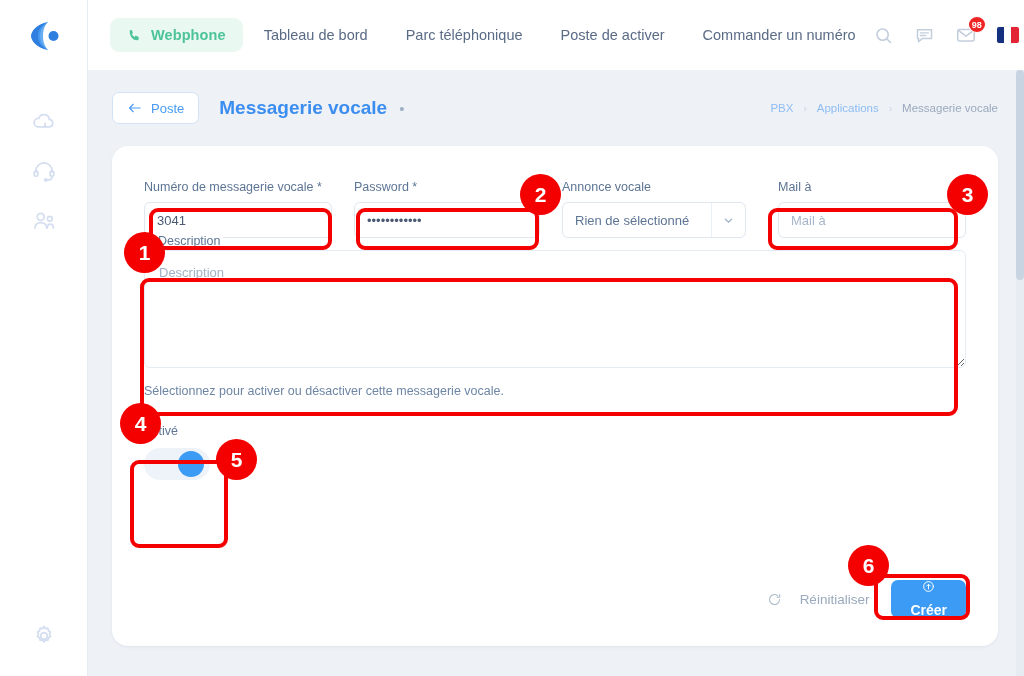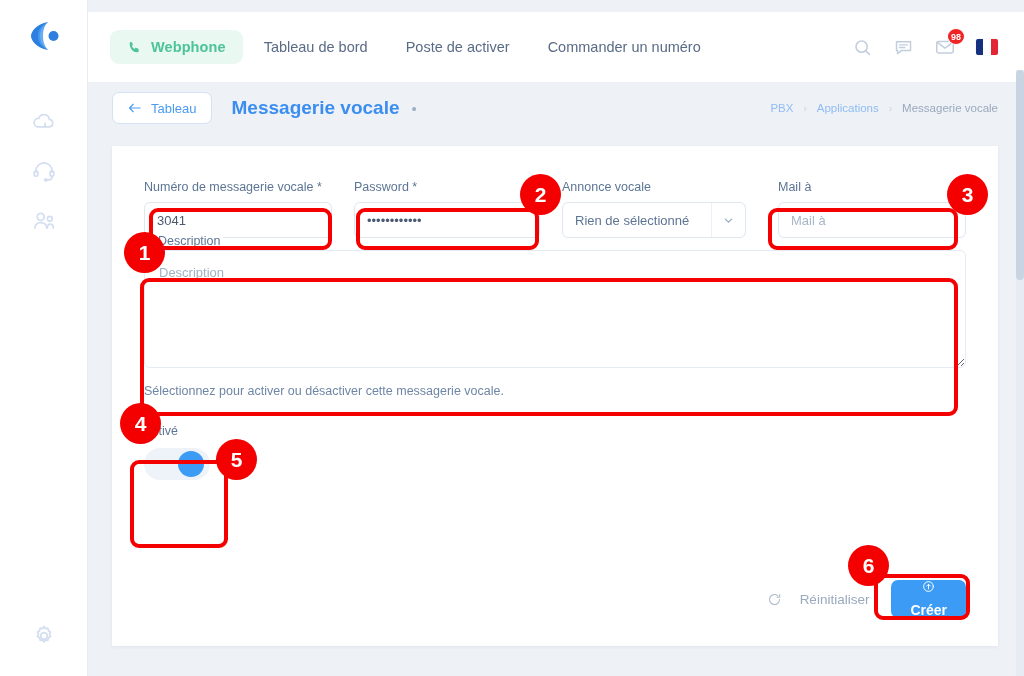--- a/index.html
+++ b/index.html
@@ -43,21 +43,20 @@
   }
   .rail-item svg, .rail-gear svg { display: block; }
 
   
   .header {
     position: absolute; left: 88px; top: 0;
     width: 936px; height: 70px;
     background: #ffffff;
     display: flex; align-items: center;
     z-index: 4;
-    margin-top: 12px;
   }
   .nav {
     display: flex; align-items: center; gap: 4px;
     margin-left: 22px;
   }
   .nav-pill {
     display: flex; align-items: center; gap: 9px;
     padding: 9px 17px;
     border-radius: 9px;
     background: #e9f8f0;
@@ -131,21 +130,21 @@
   }
   .crumb { color: #8fbdf3; cursor: pointer; }
   .crumb.last { color: #9aa9bd; cursor: default; }
   .crumb-sep { color: #c6d4e6; font-size: 10px; }
 
   
   .card {
     position: relative;
     margin: 0 26px 0 24px;
     background: #fff;
-    border-radius: 0;
+    border-radius: 16px;
     box-shadow: 0 1px 3px rgba(40,70,110,.07);
     height: 500px;
     padding: 34px 32px 0 32px;
   }
 
   
   .row {
     display: flex; gap: 22px;
   }
   .field { display: flex; flex-direction: column; }
@@ -326,20 +325,21 @@
 
   <div class="header">
     <div class="nav">
       <div class="nav-pill">
         <svg width="15" height="15" viewBox="0 0 24 24" fill="#4cc39a">
           <path d="M6.6 3.2c.9 0 1.4.5 1.7 1.3l.9 2.4c.3.8.1 1.4-.5 1.9l-1 .8c.9 2 2.4 3.6 4.5 4.6l.8-1c.5-.6 1.1-.8 1.9-.5l2.4.9c.8.3 1.3.9 1.3 1.7v2.3c0 1.2-.9 2.1-2.1 2.1C9.7 19.7 4.3 14.3 4.3 5.3c0-1.2.9-2.1 2.1-2.1z"></path>
         </svg>
         <span class="lbl">Webphone</span>
       </div>
       <div class="nav-link">Tableau de bord</div>
+      <div class="nav-link">Parc téléphonique</div>
       <div class="nav-link">Poste de activer</div>
       <div class="nav-link">Commander un numéro</div>
     </div>
 
     <div class="header-actions">
       <div class="hicon">
         <svg width="21" height="21" viewBox="0 0 24 24" fill="none" stroke="#c3cedd" stroke-width="1.8" stroke-linecap="round">
           <circle cx="11" cy="11" r="6.4"></circle>
             <path d="M15.8 15.8L20 20"></path>
         </svg>
@@ -366,21 +366,21 @@
     </div>
   </div>
 
   <div class="content">
 
     <div class="subhead">
       <div class="back-btn">
         <svg width="15" height="12" viewBox="0 0 24 18" fill="none" stroke="#4a9bf0" stroke-width="1.8" stroke-linecap="round" stroke-linejoin="round">
           <path d="M21 9H4M10 3L4 9l6 6"></path>
         </svg>
-        <span>Tableau</span>
+        <span>Poste</span>
       </div>
 
       <div class="title-wrap">
         <span class="title-main">Messagerie vocale</span>
         <span class="title-dot">•</span>
       </div>
 
       <div class="crumbs">
         <span class="crumb">PBX</span>
         <span class="crumb-sep">›</span>

